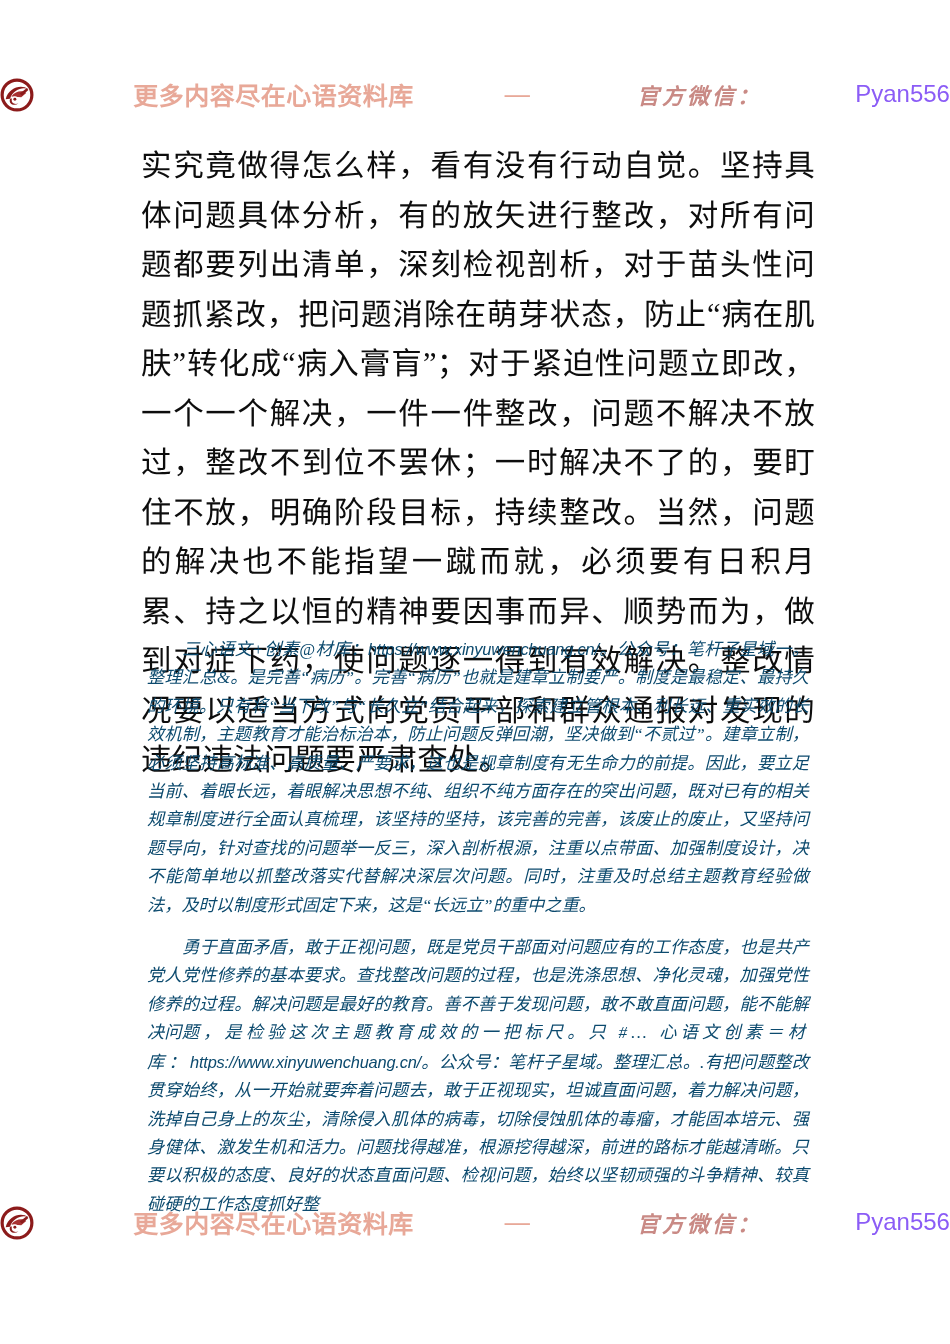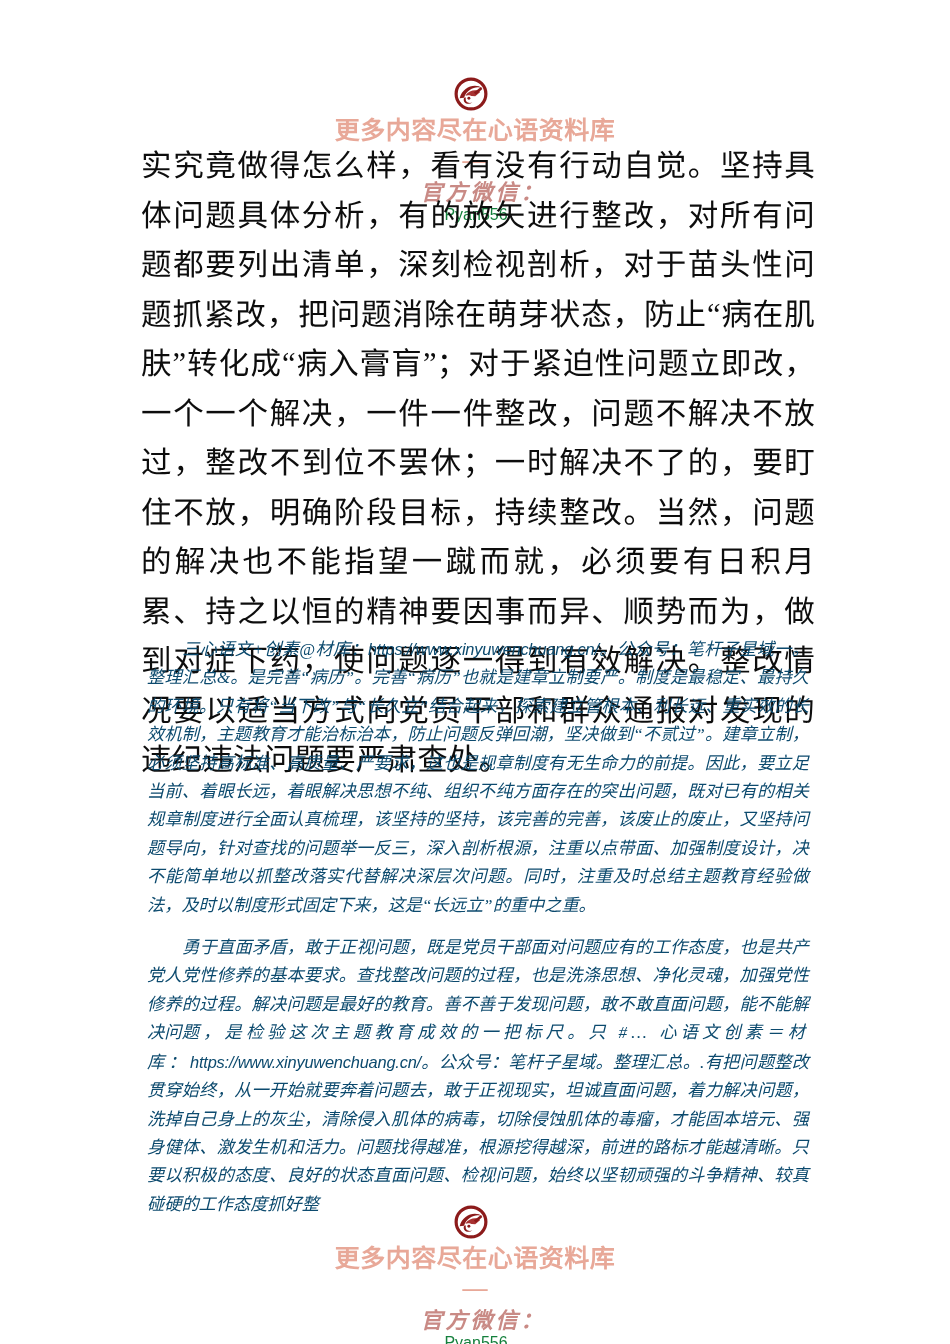--- a/index.html
+++ b/index.html
@@ -29,21 +29,20 @@
   .watermark {
     position: absolute;
     left: 0;
     width: 950px;
     display: flex;
     align-items: center;
     justify-content: space-between;
     gap: 0;
     white-space: nowrap;
     user-select: none;
-    flex-direction: column;
   }
 
   .watermark-top { top: 76px; }
   .watermark-bottom { top: 1204px; }
 
   .wm-logo {
     display: inline-block;
     width: 34px;
     height: 34px;
     margin-right: 8px;
@@ -75,23 +74,23 @@
     font-weight: bold;
     font-style: italic;
     font-size: 22px;
     letter-spacing: 3px;
     color: #c98a85;
     margin-left: 16px;
   }
 
   .wm-code {
     font-family: "Liberation Sans", "DejaVu Sans", sans-serif;
-    font-size: 16px;
+    font-size: 24px;
     letter-spacing: 0px;
-    color: #15803d;
+    color: #8b5cf6;
     margin-left: 2px;
   }
 
   
   .big-block {
     position: absolute;
     left: 133px;
     top: 134px;
     width: 690px;
   }

